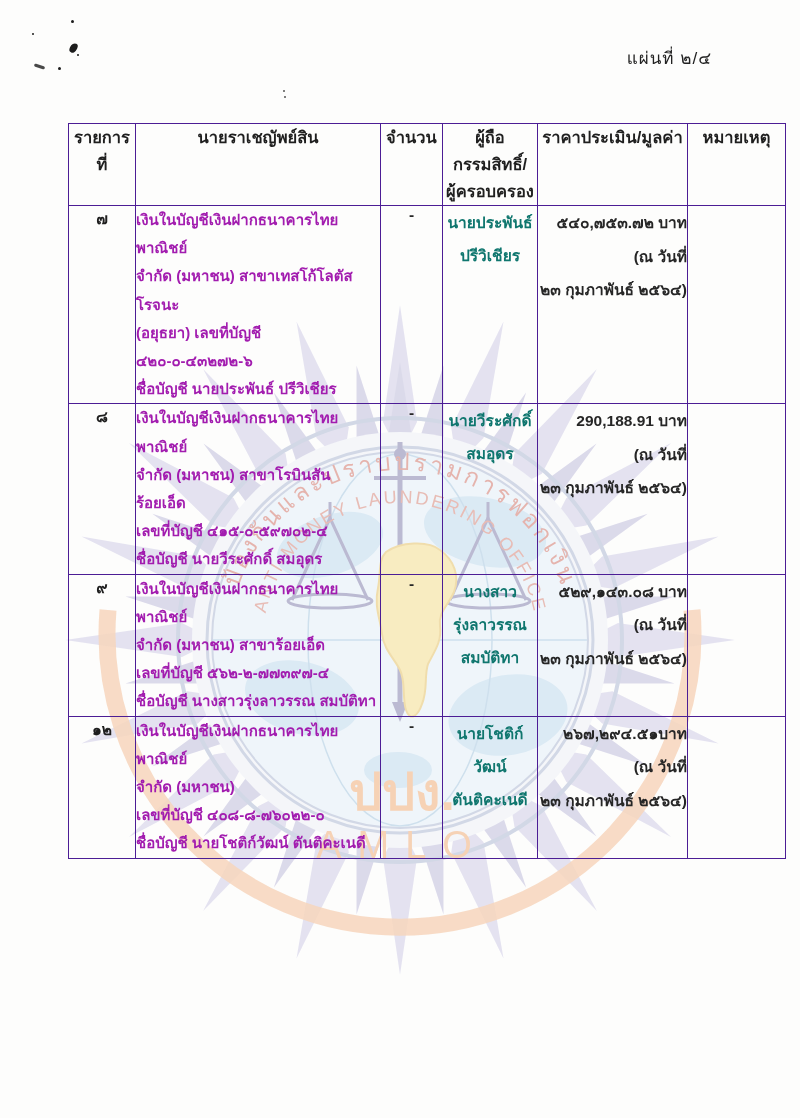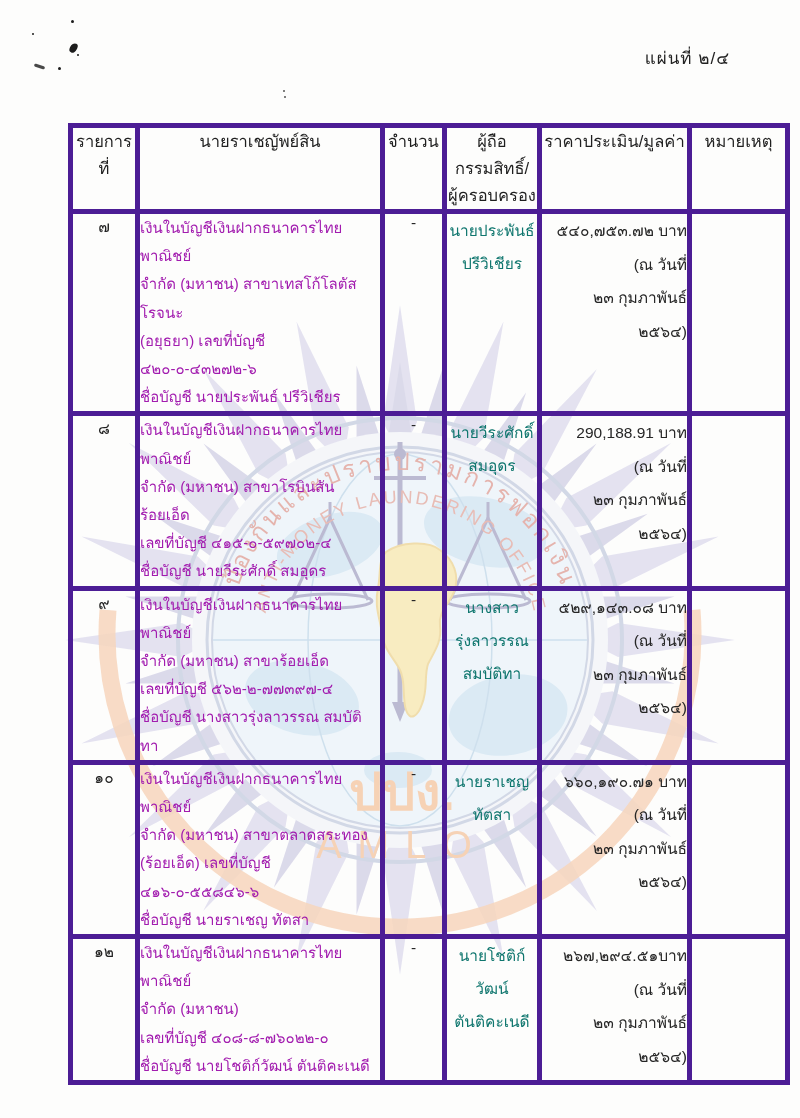--- a/index.html
+++ b/index.html
@@ -12,45 +12,45 @@
     font-family:"Liberation Sans","DejaVu Sans",sans-serif;
     color:#2e2e2e;
   }
   
   .watermark{
     position:absolute;left:30px;top:270px;width:740px;height:740px;
     opacity:.72;pointer-events:none;
   }
   
   .sheet-no{
-    position:absolute;top:44px;right:70px;
+    position:absolute;top:44px;right:88px;
     font-size:17px;letter-spacing:1px;color:#222;
   }
   
   .artifact{position:absolute;background:#1c1c1c;border-radius:50%;}
   .a1{left:71px;top:20px;width:3px;height:3px;}
   .a2{left:32px;top:33px;width:2px;height:2px;}
   .a3{left:70px;top:43px;width:7px;height:10px;border-radius:60% 40% 55% 45%;transform:rotate(25deg);}
   .a4{left:77px;top:54px;width:2px;height:2px;}
   .a5{left:34px;top:65px;width:11px;height:3px;border-radius:2px;transform:rotate(18deg);opacity:.8;}
   .a6{left:58px;top:67px;width:3px;height:3px;}
   .a7{left:283px;top:90px;width:2px;height:2px;background:#555;}
   .a8{left:284px;top:96px;width:2px;height:2px;background:#555;}
   
   table.assets{
     position:absolute;left:68px;top:123px;
     border-collapse:collapse;table-layout:fixed;
     width:717px;
     background:transparent;
   }
   table.assets td,table.assets th{
-    border:5px solid #4c1d95;
+    border:1px solid #4c1d95;
     vertical-align:top;
     padding:0;
-    font-weight:400;
+    font-weight:700;
     overflow:hidden;
   }
   th.hdr{
     font-size:16.5px;text-align:center;padding-top:9px;
     line-height:27px;white-space:pre-line;color:#1f1f1f;
   }
   td.no{
     text-align:center;font-size:15.5px;padding-top:9px;color:#1f1f1f;
   }
   td.desc{
@@ -248,34 +248,20 @@
       <td class="qty">-</td>
       <td class="owner">นางสาว
 รุ่งลาวรรณ
 สมบัติทา</td>
       <td class="val">๕๒๙,๑๔๓.๐๘ บาท
 (ณ วันที่
 ๒๓ กุมภาพันธ์ ๒๕๖๔)</td>
       <td class="rem"></td>
     </tr>
 
-    <tr style="height:113px">
-      <td class="no">๑๐</td>
-      <td class="desc">เงินในบัญชีเงินฝากธนาคารไทยพาณิชย์
-จำกัด (มหาชน) สาขาตลาดสระทอง
-(ร้อยเอ็ด) เลขที่บัญชี ๔๑๖-๐-๕๕๘๔๖-๖
-ชื่อบัญชี นายราเชญ ทัตสา</td>
-      <td class="qty">-</td>
-      <td class="owner">นายราเชญ
-ทัตสา</td>
-      <td class="val">๖๖๐,๑๙๐.๗๑ บาท
-(ณ วันที่
-๒๓ กุมภาพันธ์ ๒๕๖๔)</td>
-      <td class="rem"></td>
-    </tr>
 
 
     <tr style="height:113px">
       <td class="no">๑๒</td>
       <td class="desc">เงินในบัญชีเงินฝากธนาคารไทยพาณิชย์
 จำกัด (มหาชน)
 เลขที่บัญชี ๔๐๘-๘-๗๖๐๒๒-๐
 ชื่อบัญชี นายโชติก์วัฒน์ ตันติคะเนดี</td>
       <td class="qty">-</td>
       <td class="owner">นายโชติก์วัฒน์

